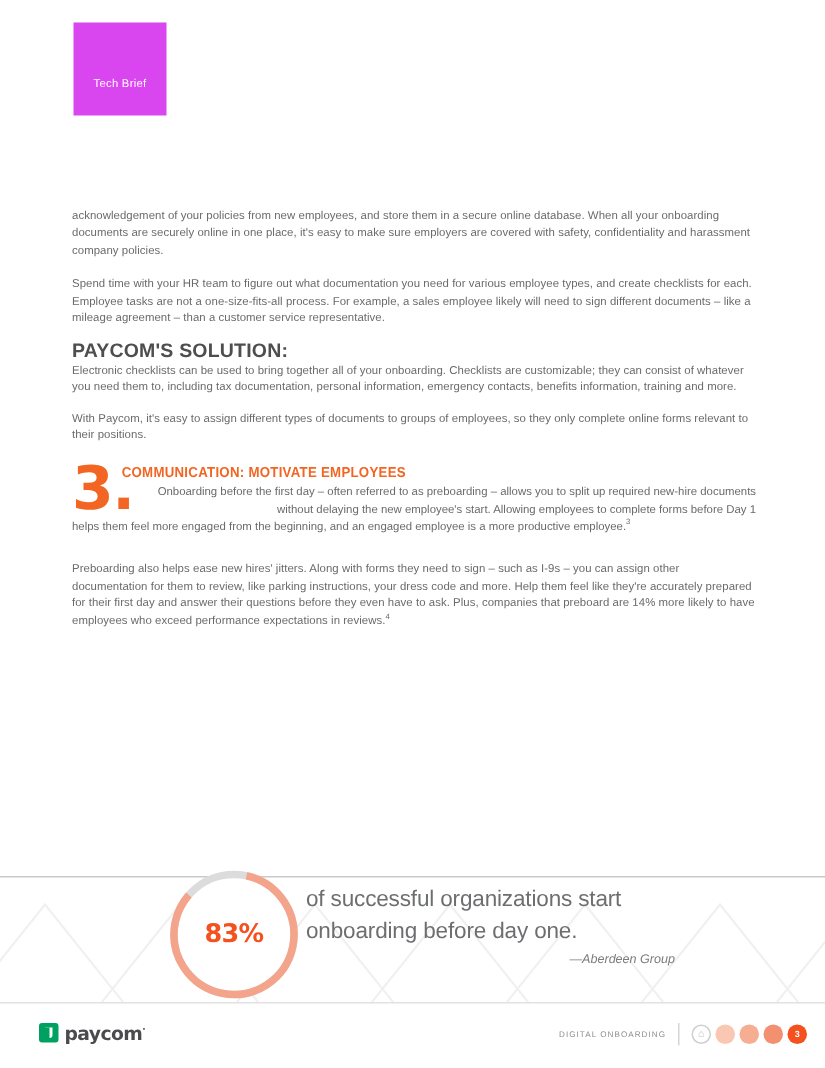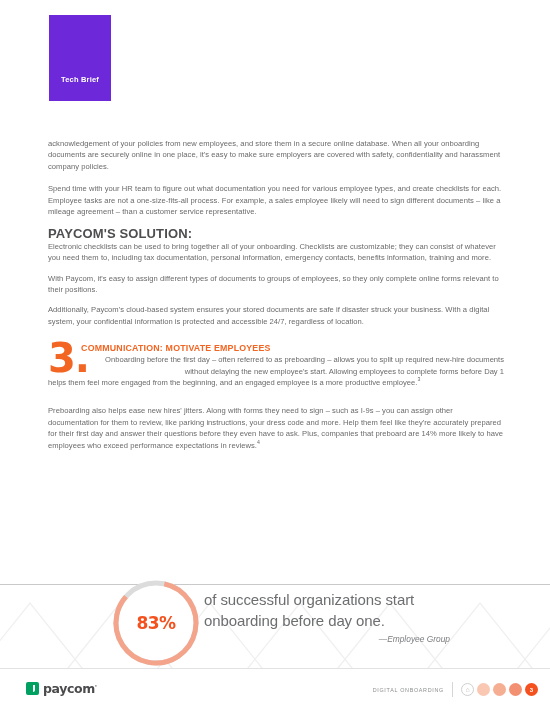--- a/index.html
+++ b/index.html
@@ -14,26 +14,25 @@
     font-family: "Liberation Sans", sans-serif;
     overflow: hidden;
   }
 
   
   .tech-tab {
     position: absolute;
     left: 49px;
     top: 15px;
     width: 62px;
-    height: 86px;
-    background: #6d28d9;
+    height: 62px;
+    background: #d946ef;
     color: #ffffff;
     font-size: 7.5px;
     letter-spacing: 0.2px;
-    font-weight: bold;
   }
   .tech-tab-label {
     position: absolute;
     left: 0;
     right: 0;
     bottom: 17px;
     text-align: center;
   }
 
   
@@ -292,21 +291,20 @@
 
   <p class="body">acknowledgement of your policies from new employees, and store them in a secure online database. When all your onboarding documents are securely online in one place, it's easy to make sure employers are covered with safety, confidentiality and harassment company policies.</p>
 
   <p class="body">Spend time with your HR team to figure out what documentation you need for various employee types, and create checklists for each. Employee tasks are not a one-size-fits-all process. For example, a sales employee likely will need to sign different documents – like a mileage agreement – than a customer service representative.</p>
 
   <p class="solution-head">PAYCOM'S SOLUTION:</p>
   <p class="body tight">Electronic checklists can be used to bring together all of your onboarding. Checklists are customizable; they can consist of whatever you need them to, including tax documentation, personal information, emergency contacts, benefits information, training and more.</p>
 
   <p class="body tight">With Paycom, it's easy to assign different types of documents to groups of employees, so they only complete online forms relevant to their positions.</p>
 
-  <p class="body">Additionally, Paycom's cloud-based system ensures your stored documents are safe if disaster struck your business. With a digital system, your confidential information is protected and accessible 24/7, regardless of location.</p>
 
   <div class="section-block">
     <div class="section-num">3.</div>
     <div class="section-head">COMMUNICATION: MOTIVATE EMPLOYEES</div>
     <div class="section-body">
       <div class="indent-wrap">
         <p>Onboarding before the first day – often referred to as preboarding – allows you to split up required new-hire documents without delaying the new employee's start. Allowing employees to complete forms before Day 1</p>
       </div>
       <p class="full"><span>helps them feel more engaged from the beginning, and an engaged employee is a more productive employee.</span><sup>3</sup></p>
     </div>
@@ -335,21 +333,21 @@
   <svg width="92" height="92" viewBox="0 0 92 92">
     <circle cx="46" cy="46" r="40" fill="#ffffff" stroke="#dcdcdc" stroke-width="5"></circle>
     <circle id="ring-progress" cx="46" cy="46" r="40" fill="none" stroke="#f4a48a" stroke-width="5" stroke-dasharray="208.60175219836225 251.32741228718345" stroke-dashoffset="0" transform="rotate(-78 46 46)"></circle>
   </svg>
   <div class="stat-value">83%</div>
 </div>
 
 <div class="quote">
   <div class="quote-line">of successful organizations start</div>
   <div class="quote-line">onboarding before day one.</div>
-  <div class="quote-attr">—Employee Group</div>
+  <div class="quote-attr">—Aberdeen Group</div>
 </div>
 
 <div class="footer">
   <div class="logo">
     <div class="logo-mark"></div>
     <div class="logo-text"><span>paycom</span><span class="logo-tm">·</span></div>
   </div>
 
   <div class="footer-right">
     <div class="footer-label">DIGITAL ONBOARDING</div>

